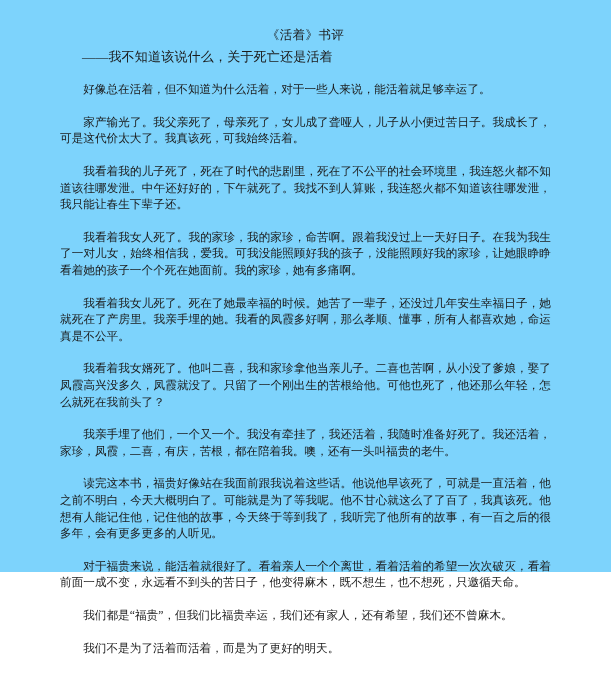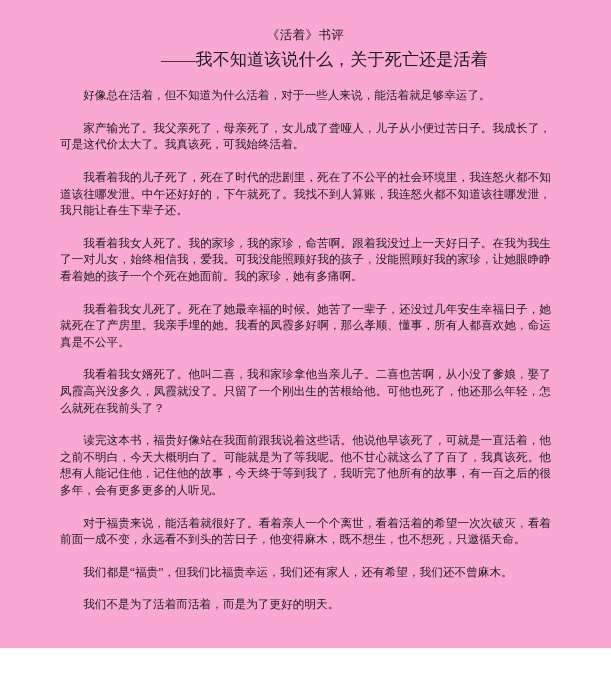--- a/index.html
+++ b/index.html
@@ -10,34 +10,33 @@
   body {
     width: 611px;
     height: 684px;
     font-family: "Liberation Serif", "DejaVu Serif", serif;
     color: #1a1a1a;
     overflow: hidden;
   }
   .page {
     box-sizing: border-box;
     width: 611px;
-    height: 648px;
+    height: 572px;
     padding: 26px 44px 10px 44px;
-    background: #f9a8d4;
+    background: #7dd3fc;
   }
   .doc-title {
     text-align: center;
     font-size: 12.5px;
     line-height: 1.5;
     margin: 0 0 2px 0;
     letter-spacing: 0.4px;
   }
   .doc-subtitle {
-    text-align: center;
-    font-size: 17px;
+    font-size: 13px;
     line-height: 1.5;
     margin: 0 0 10px 0;
     padding-left: 38px;
     letter-spacing: 0.2px;
   }
   .body-text p {
     margin: 16px;
     font-size: 11.6px;
     line-height: 16.6px;
     text-align: justify;
@@ -52,18 +51,19 @@
 <div class="page">
   <div class="doc-title">《活着》书评</div>
   <div class="doc-subtitle">——我不知道该说什么，关于死亡还是活着</div>
   <div class="body-text">
     <p>好像总在活着，但不知道为什么活着，对于一些人来说，能活着就足够幸运了。</p>
     <p>家产输光了。我父亲死了，母亲死了，女儿成了聋哑人，儿子从小便过苦日子。我成长了，可是这代价太大了。我真该死，可我始终活着。</p>
     <p>我看着我的儿子死了，死在了时代的悲剧里，死在了不公平的社会环境里，我连怒火都不知道该往哪发泄。中午还好好的，下午就死了。我找不到人算账，我连怒火都不知道该往哪发泄，我只能让春生下辈子还。</p>
     <p>我看着我女人死了。我的家珍，我的家珍，命苦啊。跟着我没过上一天好日子。在我为我生了一对儿女，始终相信我，爱我。可我没能照顾好我的孩子，没能照顾好我的家珍，让她眼睁睁看着她的孩子一个个死在她面前。我的家珍，她有多痛啊。</p>
     <p>我看着我女儿死了。死在了她最幸福的时候。她苦了一辈子，还没过几年安生幸福日子，她就死在了产房里。我亲手埋的她。我看的凤霞多好啊，那么孝顺、懂事，所有人都喜欢她，命运真是不公平。</p>
     <p>我看着我女婿死了。他叫二喜，我和家珍拿他当亲儿子。二喜也苦啊，从小没了爹娘，娶了凤霞高兴没多久，凤霞就没了。只留了一个刚出生的苦根给他。可他也死了，他还那么年轻，怎么就死在我前头了？</p>
+    <p>我亲手埋了他们，一个又一个。我没有牵挂了，我还活着，我随时准备好死了。我还活着，家珍，凤霞，二喜，有庆，苦根，都在陪着我。噢，还有一头叫福贵的老牛。</p>
     <p>读完这本书，福贵好像站在我面前跟我说着这些话。他说他早该死了，可就是一直活着，他之前不明白，今天大概明白了。可能就是为了等我呢。他不甘心就这么了了百了，我真该死。他想有人能记住他，记住他的故事，今天终于等到我了，我听完了他所有的故事，有一百之后的很多年，会有更多更多的人听见。</p>
     <p>对于福贵来说，能活着就很好了。看着亲人一个个离世，看着活着的希望一次次破灭，看着前面一成不变，永远看不到头的苦日子，他变得麻木，既不想生，也不想死，只邀循天命。</p>
     <p>我们都是“福贵”，但我们比福贵幸运，我们还有家人，还有希望，我们还不曾麻木。</p>
     <p>我们不是为了活着而活着，而是为了更好的明天。</p>
   </div>
 </div>
 
 </body></html>

